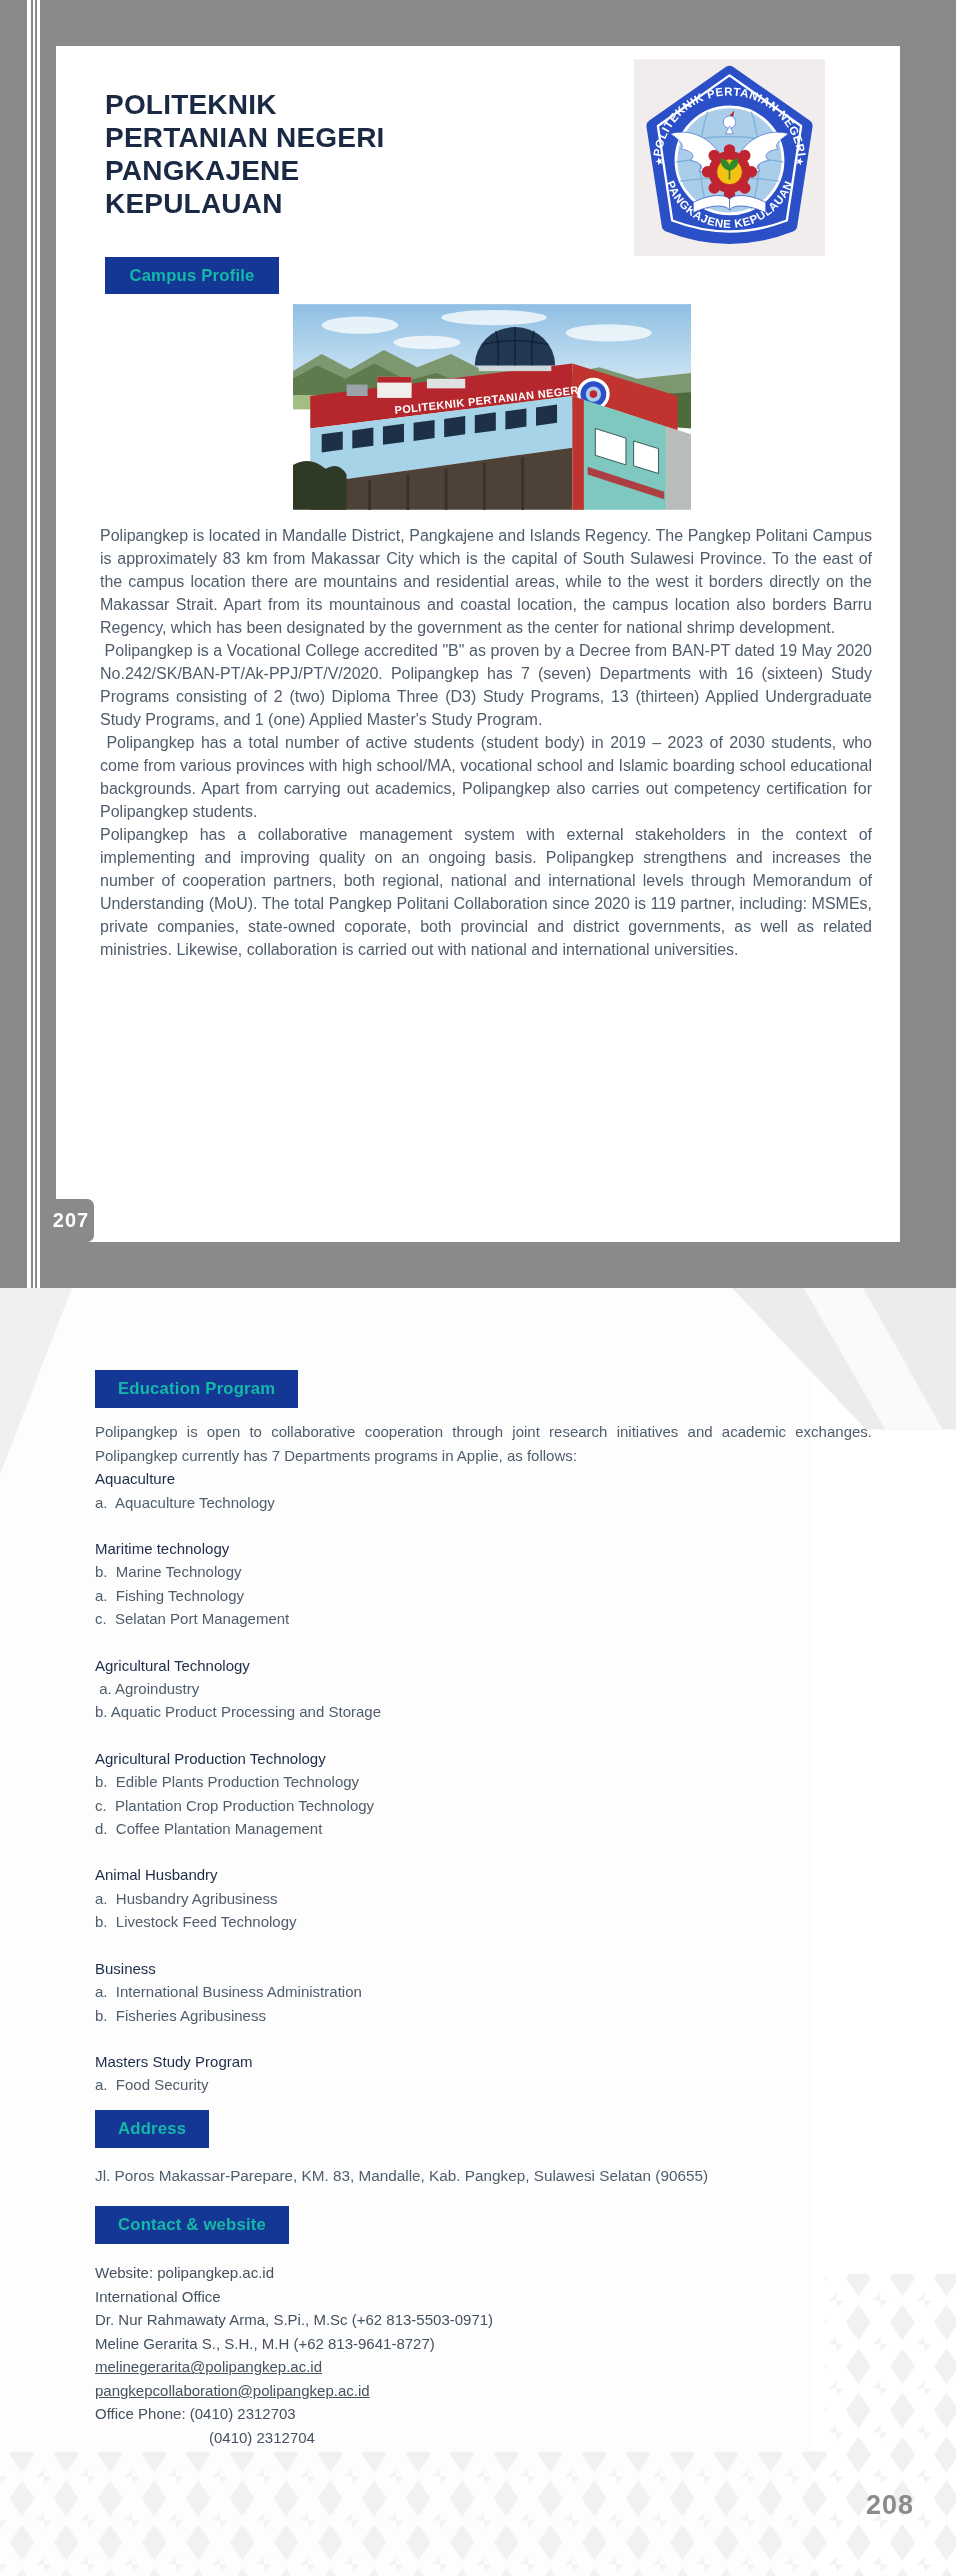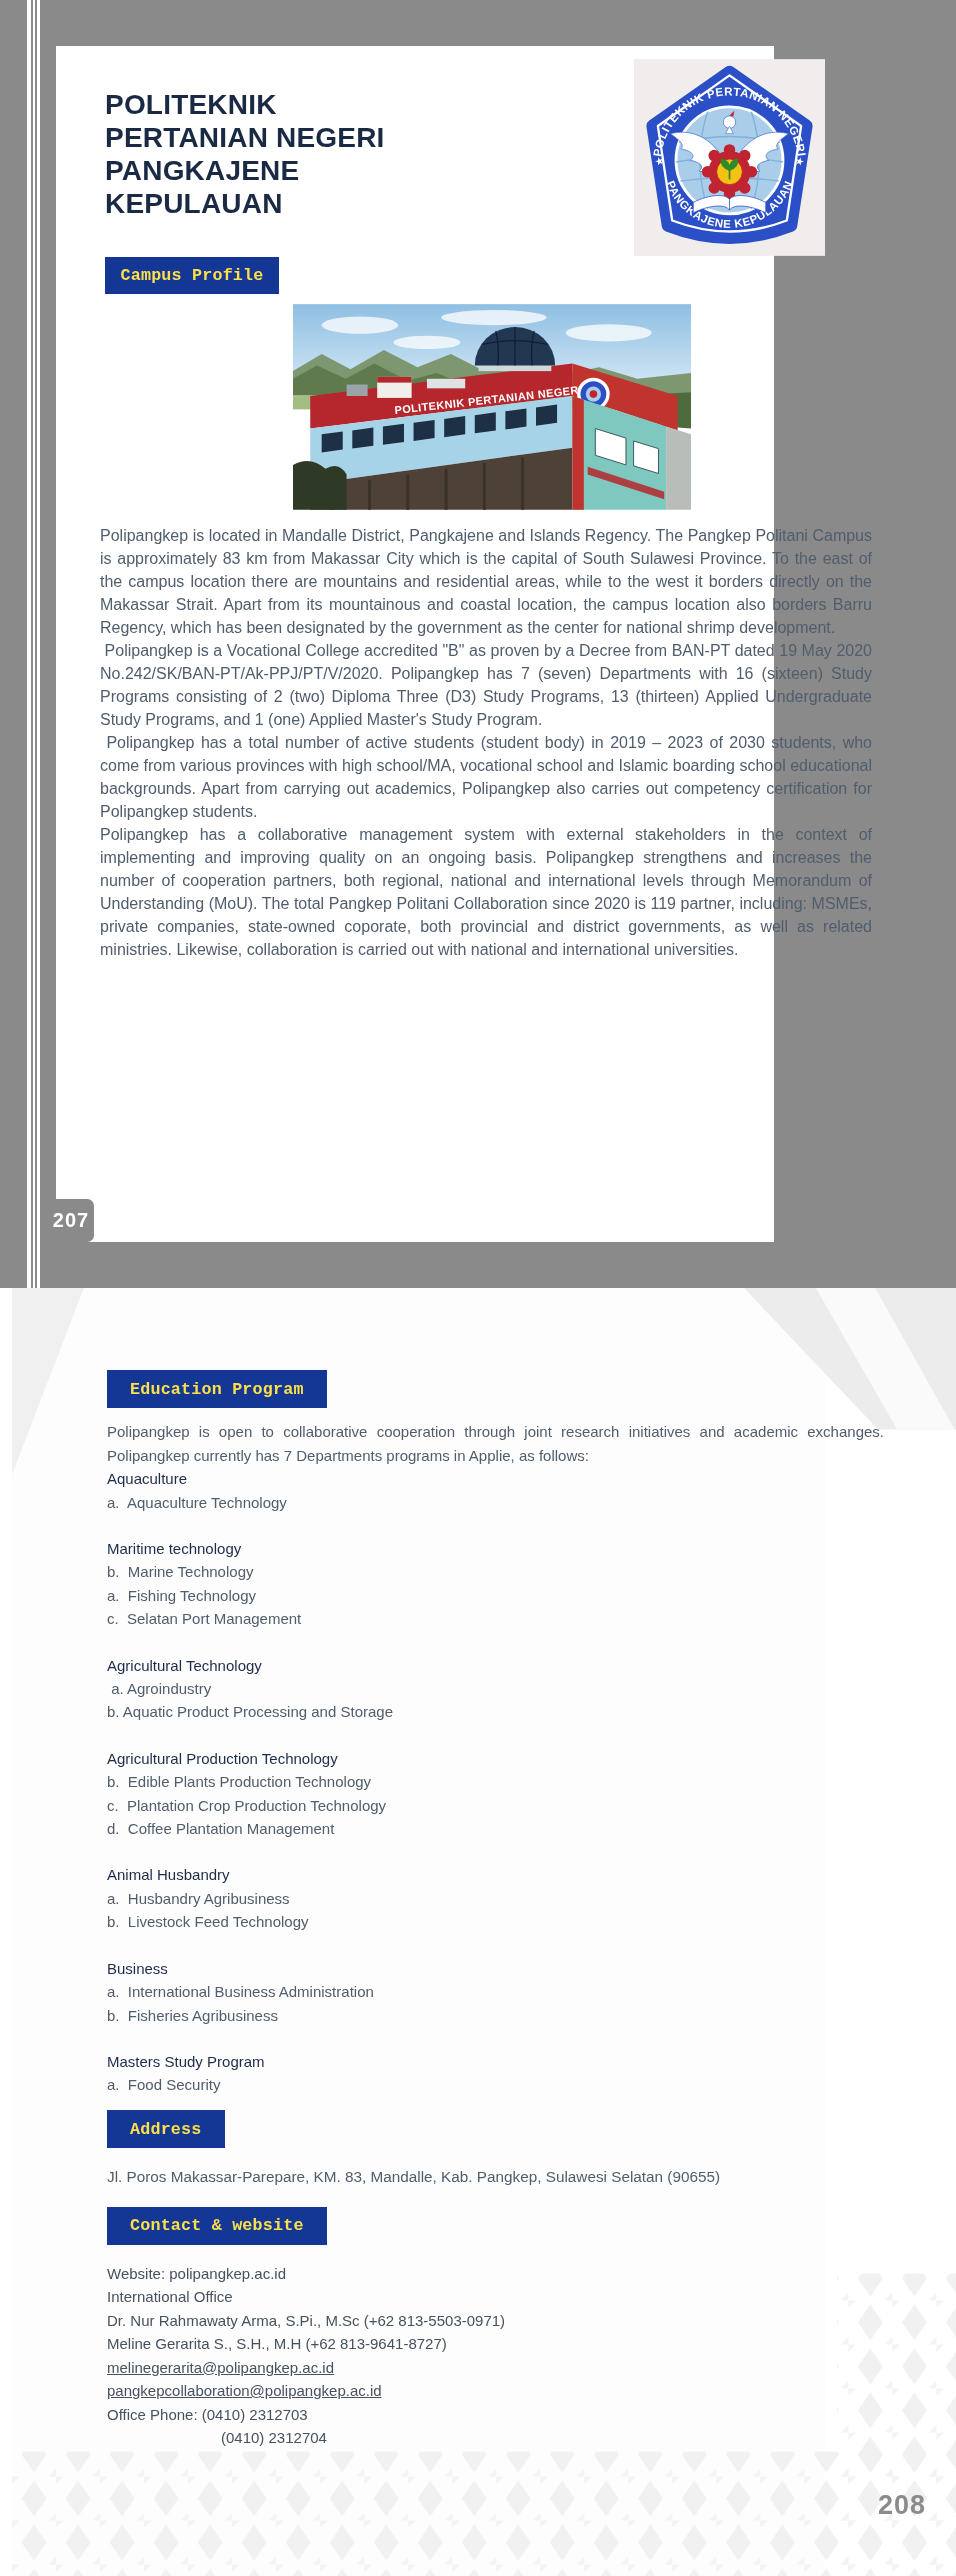--- a/index.html
+++ b/index.html
@@ -7,43 +7,43 @@
     width:957px;height:2576px;position:relative;overflow:hidden;
     background:#ffffff;font-family:"Liberation Sans",sans-serif;
     -webkit-font-smoothing:antialiased;
   }
   
   .top-section{position:absolute;left:0;top:0;width:957px;height:1288px;background:#8a8a8a;}
   .spine-line{position:absolute;top:0;height:1288px;background:#ffffff;}
   .spine-a{left:27px;width:3.8px;}
   .spine-b{left:33px;width:1.9px;}
   .spine-c{left:37px;width:2.9px;}
-  .page1{position:absolute;left:56px;top:46px;width:718px;height:1196px;background:#ffffff;}
+  .page1{position:absolute;left:56px;top:46px;width:844px;height:1196px;background:#ffffff;}
   .page-title{
     position:absolute;left:49px;top:42px;width:459px;
     font-size:28px;line-height:33px;font-weight:800;letter-spacing:0.2px;
     color:#1b2a44;white-space:pre-line;
   }
   .badge{
-    background:#143795;color:#fde047;font-weight:700;font-size:16.7px;
+    background:#143795;color:#14b8a6;font-weight:700;font-size:16.7px;
     display:inline-flex;align-items:center;justify-content:center;
-    height:38px;padding:0 23px;letter-spacing:0.2px;font-family:Liberation Mono, monospace;
+    height:38px;padding:0 23px;letter-spacing:0.2px;
   }
   .badge-campus{position:absolute;left:49px;top:211px;width:174px;padding:0;height:37px;}
   .logo-box{position:absolute;left:578px;top:13.4px;width:191px;height:197px;}
   .photo-box{position:absolute;left:237px;top:258px;width:398px;height:206px;}
   .paras{position:absolute;left:44px;top:478px;width:772px;}
   .para{margin:0;font-size:16px;line-height:23px;color:#505d6c;text-align:justify;}
   .pagebadge-207{
     position:absolute;left:48px;top:1199px;width:46px;height:43px;border-radius:6.7px;
     background:#8a8a8a;color:#ffffff;font-weight:700;font-size:20px;letter-spacing:1px;
     display:flex;align-items:center;justify-content:center;
   }
   
-  .bottom-section{position:absolute;left:12px;top:1288px;width:813px;height:1288px;background:#fdfdfd;}
+  .bottom-section{position:absolute;left:0;top:1288px;width:813px;height:1288px;background:#fdfdfd;}
   .deco-svg{position:absolute;left:0;top:0;width:957px;height:1288px;}
   .content2{position:absolute;left:95px;top:82px;width:777px;}
   .intro{margin:12.4px 0 0;font-size:15px;line-height:23.4px;color:#505d6c;text-align:justify;}
   .dept{margin:0 0 23px;}
   .dept-name{font-weight:400;color:#1d2c49;font-size:15px;line-height:23.4px;}
   .dept-item{font-size:15px;line-height:23.4px;color:#505d6c;white-space:pre;}
   .badge-address{margin-top:-9.6px;}
   .addr-line{margin:16.3px 0 0;font-size:15.3px;line-height:23px;color:#505d6c;}
   .badge-contact{margin-top:19px;}
   .contact{margin-top:17px;}

